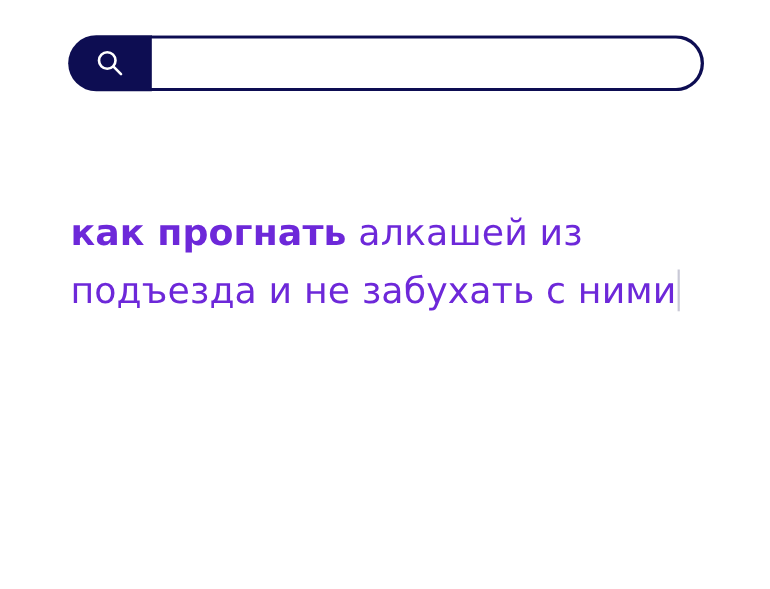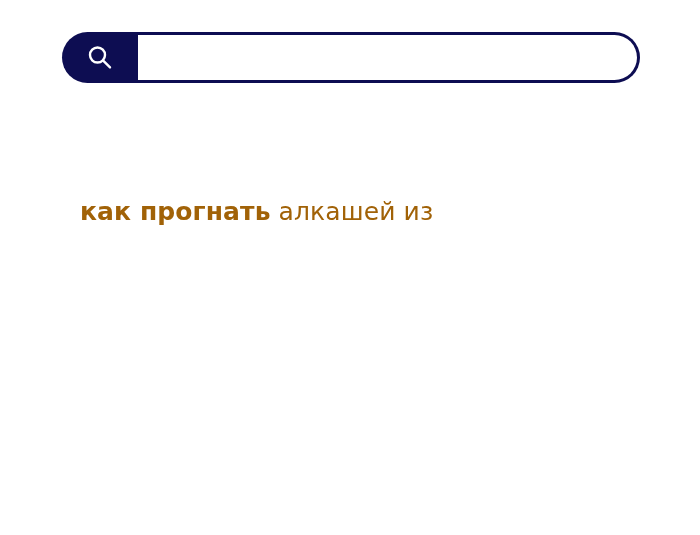--- a/index.html
+++ b/index.html
@@ -57,25 +57,25 @@
     padding: 0 18px;
     outline: none;
   }
   #search-input-field::placeholder {
     color: #b9b9cf;
   }
 
   
   #query-text {
     position: absolute;
-    left: 80px;
+    left: 64px;
     top: 186px;
     width: 600px;
-    color: #a16207;
-    font-size: 25px;
+    color: #6d28d9;
+    font-size: 33px;
     line-height: 52px;
     letter-spacing: 0.1px;
     white-space: nowrap;
   }
 
   .q-bold {
     font-weight: 700;
   }
   .q-regular {
     font-weight: 400;
@@ -111,14 +111,17 @@
 
   <input id="search-input-field" type="text" value="" placeholder="" style="">
 </div>
 
 <div id="query-text">
 
   <span class="q-line">
     <span class="q-bold">как прогнать</span><span class="q-regular"> алкашей из</span>
   </span>
 
+  <span class="q-line">
+    <span class="q-regular">подъезда и не забухать с ними</span><span id="text-caret"></span>
+  </span>
 
 </div>
 
 </body></html>

